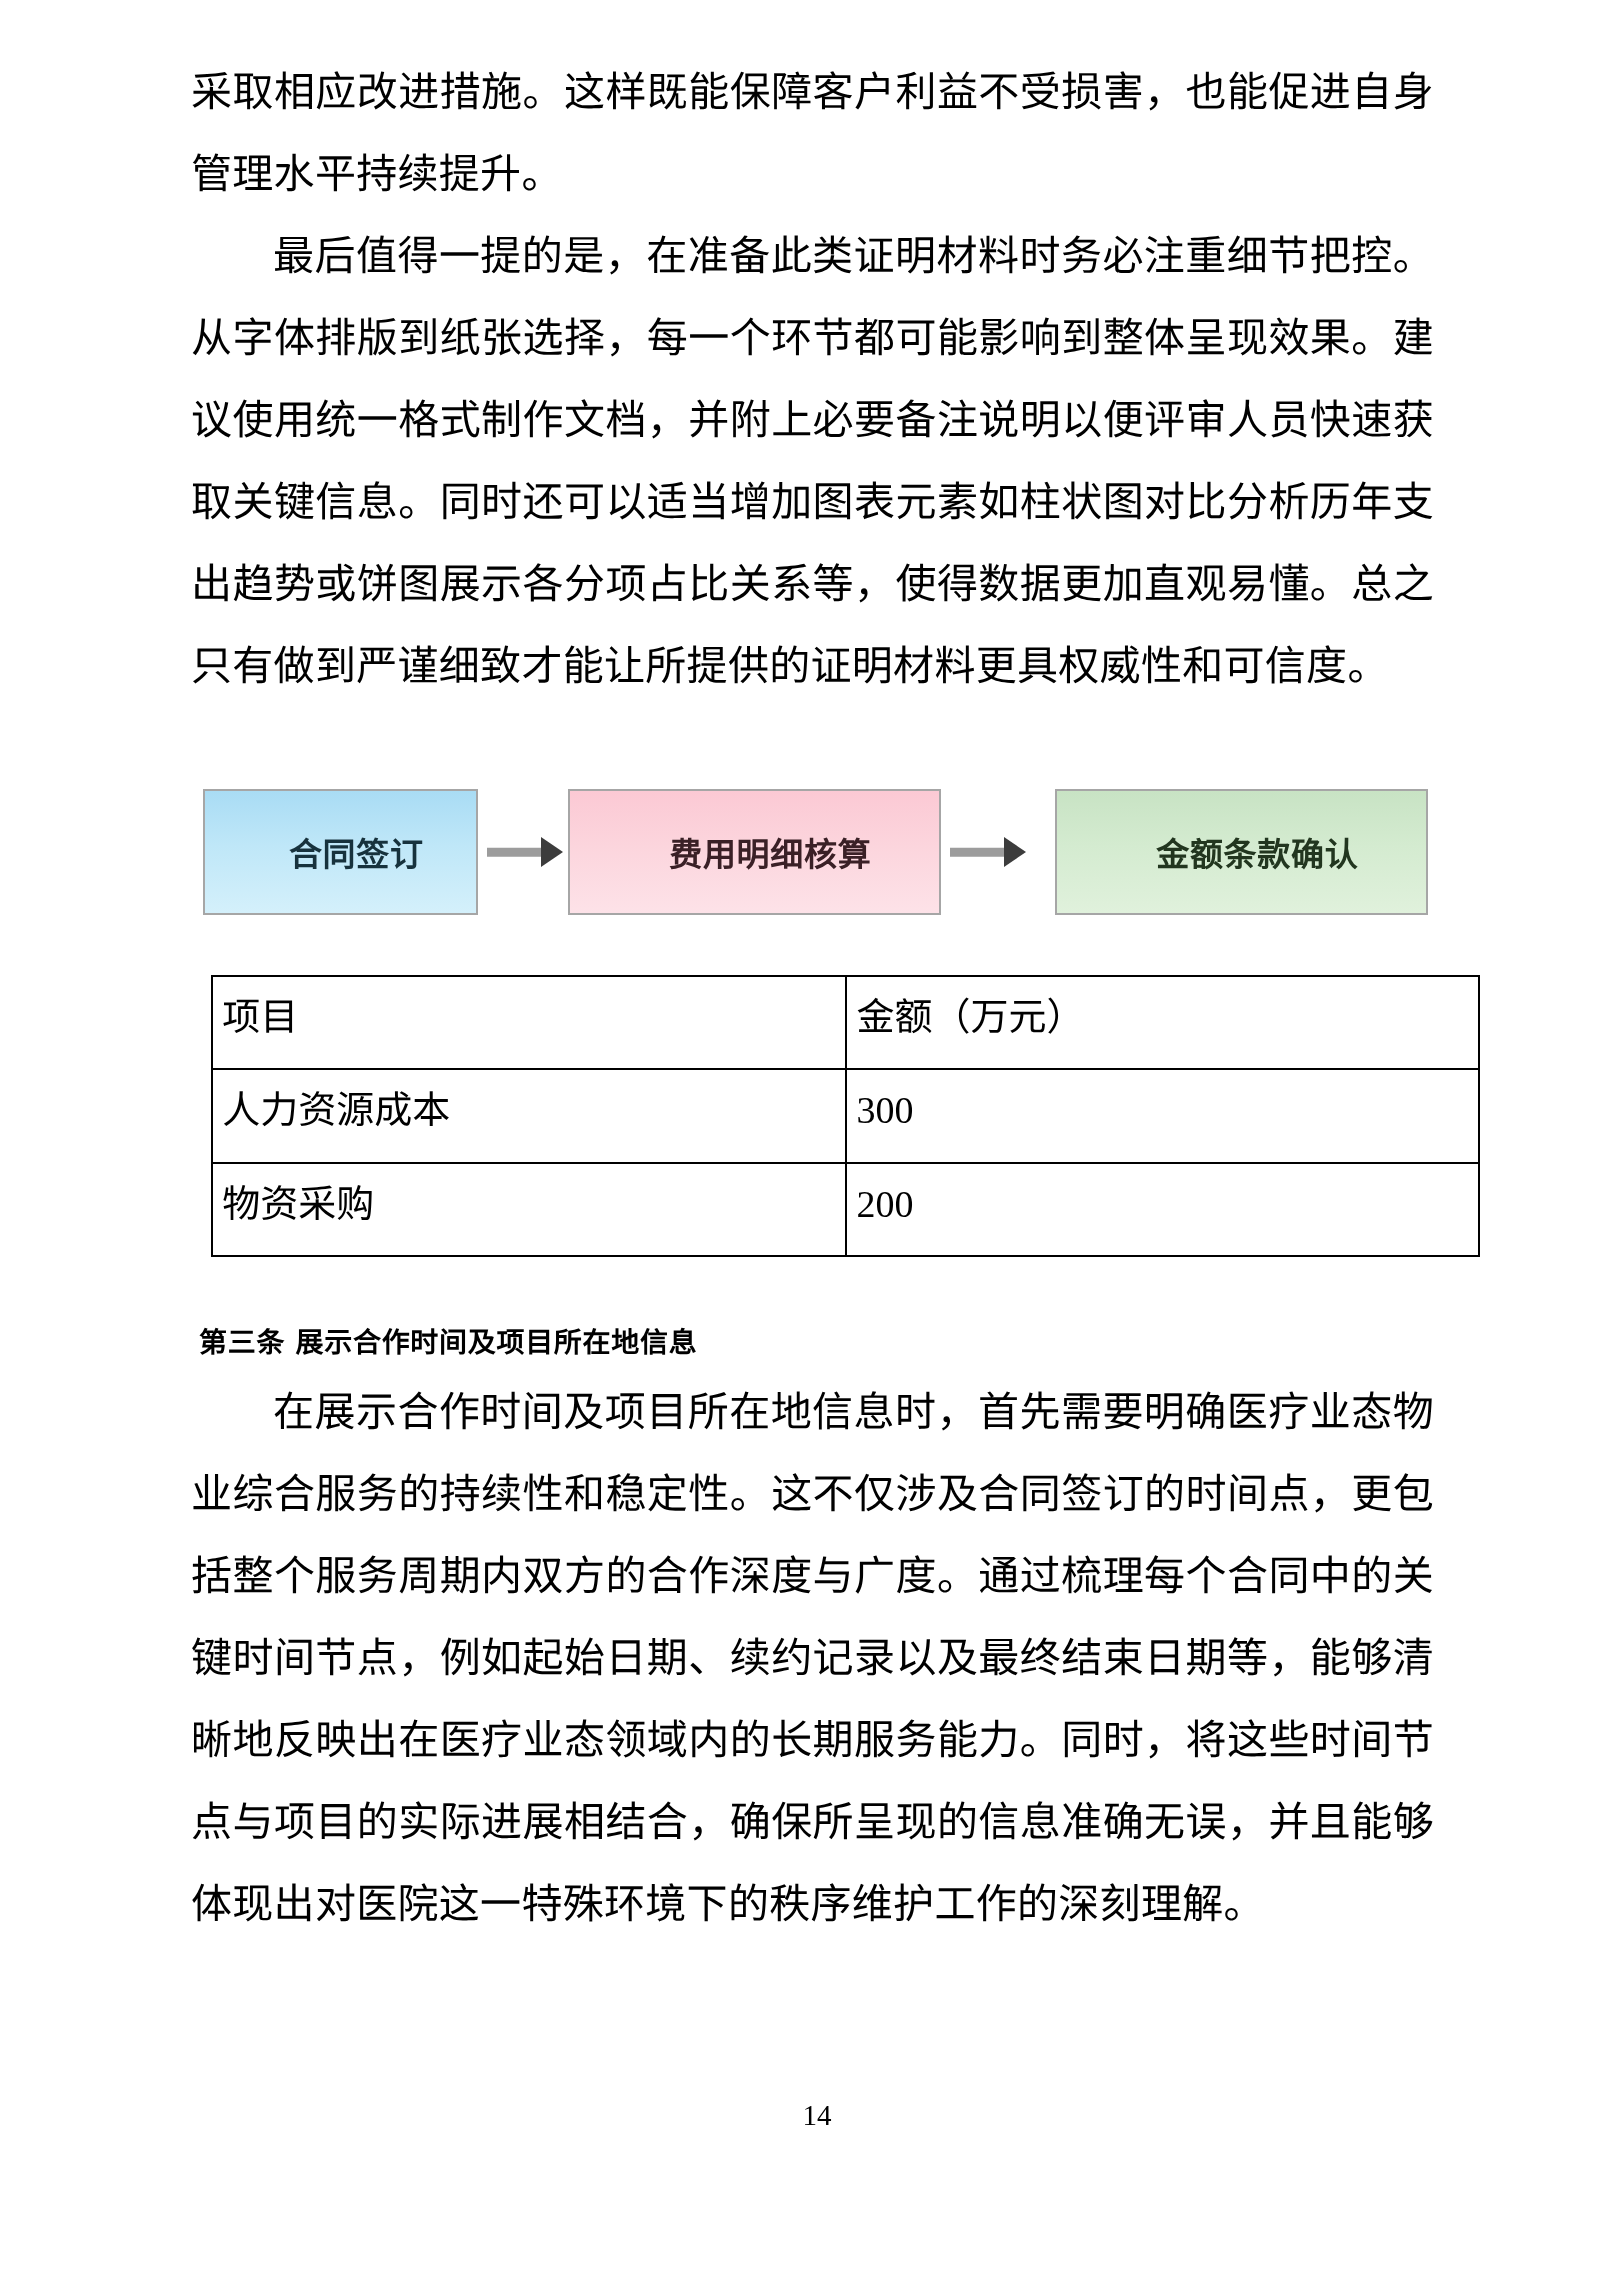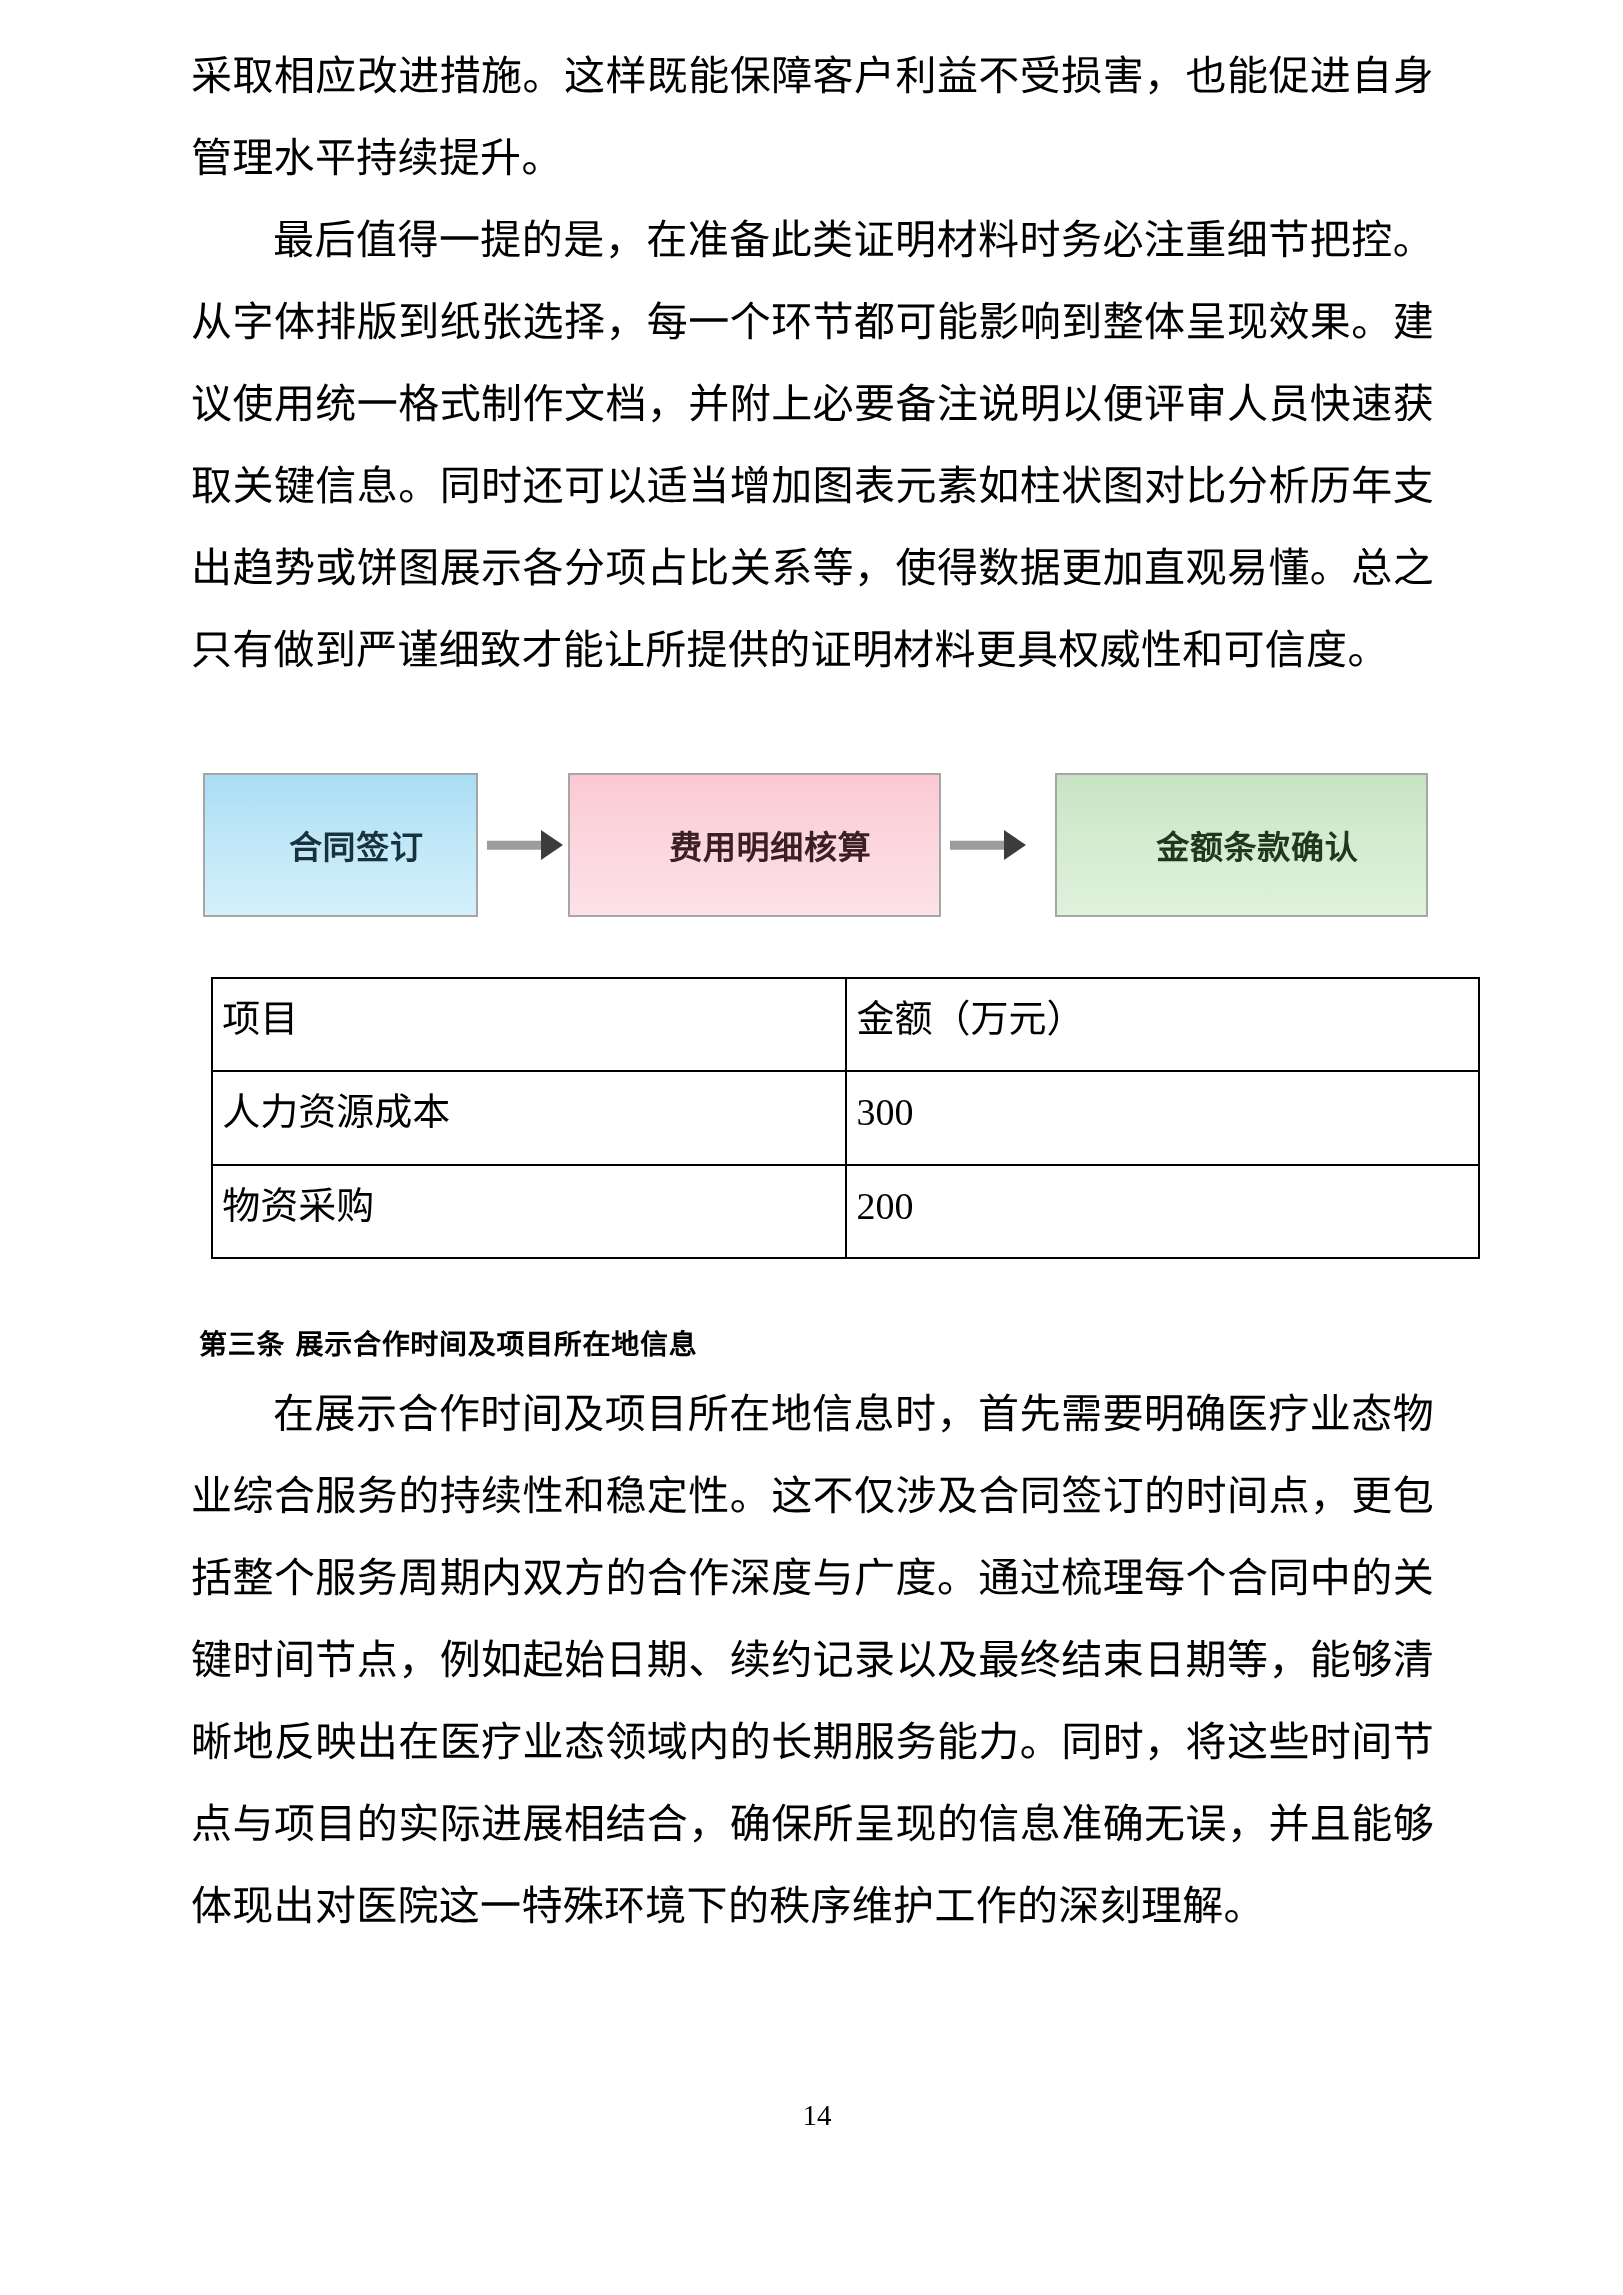--- a/index.html
+++ b/index.html
@@ -35,34 +35,34 @@
     letter-spacing: 0.3px;
     text-align: justify;
     text-justify: inter-ideograph;
     margin: 0;
     word-break: break-all;
   }
   .para.indent {
     text-indent: 2em;
   }
   .para-top {
-    padding-top: 35px;
+    padding-top: 51px;
   }
 
   
   .flow {
     display: flex;
     align-items: center;
     margin-top: 82px;
     margin-left: 11.8px;
     width: 1225px;
   }
   .flow-box {
     flex: 0 0 auto;
-    height: 144px;
+    height: 126px;
     border: 2px solid #a6a6a6;
     box-sizing: border-box;
     display: flex;
     align-items: center;
     justify-content: center;
     font-family: "DejaVu Sans", "Liberation Sans", sans-serif;
     font-size: 33px;
     font-weight: 700;
     letter-spacing: 0.7px;
     color: #1b2b33;

